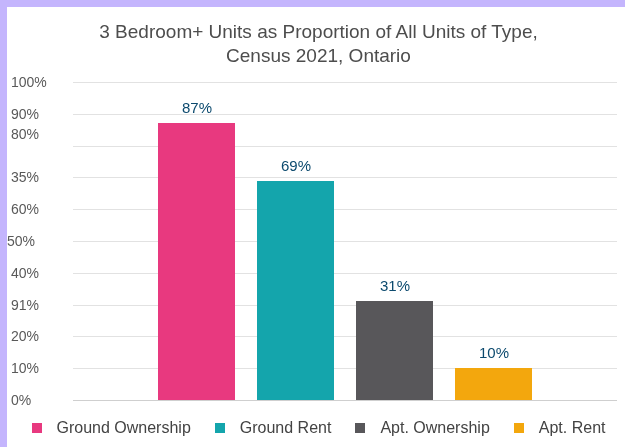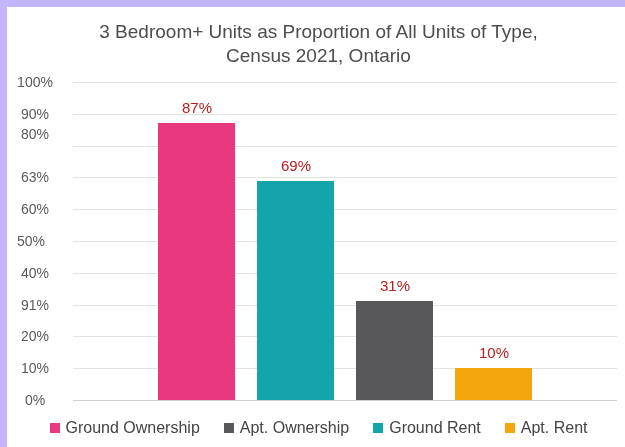--- a/index.html
+++ b/index.html
@@ -31,50 +31,50 @@
     position: absolute;
     height: 1px;
     background: #e2e2e2;
   }
   .gridline.axis-baseline {
     background: #cfcfcf;
   }
   .y-tick-label {
     position: absolute;
     width: 48px;
-    text-align: center;
+    text-align: left;
     font-size: 14px;
     color: #595959;
     line-height: 16px;
   }
   .bar {
     position: absolute;
   }
   .bar-value-label {
     position: absolute;
     width: 80px;
     text-align: center;
     font-size: 15px;
-    color: #b91c1c;
+    color: #0c4a6e;
     line-height: 18px;
   }
   .legend {
     position: absolute;
     left: 0;
     top: 412px;
     width: 100%;
     display: flex;
     justify-content: center;
     align-items: center;
     gap: 24px;
   }
   .legend-item {
     display: flex;
     align-items: center;
-    gap: 6px;
+    gap: 15px;
   }
   .legend-swatch {
     width: 10px;
     height: 10px;
     display: inline-block;
     flex: 0 0 auto;
   }
   .legend-label {
     font-size: 16px;
     color: #434343;
@@ -99,21 +99,21 @@
       <div class="y-tick-label" style="left: 4px; top: 321px;">20%</div>
       <div class="gridline" style="left: 66px; width: 544px; top: 298px;"></div>
       <div class="y-tick-label" style="left: 4px; top: 290px;">91%</div>
       <div class="gridline" style="left: 66px; width: 544px; top: 266px;"></div>
       <div class="y-tick-label" style="left: 4px; top: 258px;">40%</div>
       <div class="gridline" style="left: 66px; width: 544px; top: 234px;"></div>
       <div class="y-tick-label" style="left: 0; top: 226px;">50%</div>
       <div class="gridline" style="left: 66px; width: 544px; top: 202px;"></div>
       <div class="y-tick-label" style="left: 4px; top: 194px;">60%</div>
       <div class="gridline" style="left: 66px; width: 544px; top: 170px;"></div>
-      <div class="y-tick-label" style="left: 4px; top: 162px;">63%</div>
+      <div class="y-tick-label" style="left: 4px; top: 162px;">35%</div>
       <div class="gridline" style="left: 66px; width: 544px; top: 139px;"></div>
       <div class="y-tick-label" style="left: 4px; top: 119px;">80%</div>
       <div class="gridline" style="left: 66px; width: 544px; top: 107px;"></div>
       <div class="y-tick-label" style="left: 4px; top: 99px;">90%</div>
       <div class="gridline" style="left: 66px; width: 544px; top: 75px;"></div>
       <div class="y-tick-label" style="left: 4px; top: 67px;">100%</div>
       <div class="bar" style="left: 151px; top: 116px; width: 77px; height: 277px; background: rgb(232, 57, 127);"></div>
       <div class="bar-value-label" style="left: 150px; top: 92px;">87%</div>
       <div class="bar" style="left: 250px; top: 174px; width: 77px; height: 219px; background: rgb(20, 165, 172);"></div>
       <div class="bar-value-label" style="left: 249px; top: 150px;">69%</div>
@@ -121,25 +121,25 @@
       <div class="bar-value-label" style="left: 348px; top: 270px;">31%</div>
       <div class="bar" style="left: 448px; top: 361px; width: 77px; height: 32px; background: rgb(243, 167, 13);"></div>
       <div class="bar-value-label" style="left: 447px; top: 337px;">10%</div>
     </div>
   <div class="legend" id="legend">
       <div class="legend-item">
         <span class="legend-swatch" style="background: rgb(232, 57, 127);"></span>
         <span class="legend-label">Ground Ownership</span>
       </div>
       <div class="legend-item">
+        <span class="legend-swatch" style="background: rgb(20, 165, 172);"></span>
+        <span class="legend-label">Ground Rent</span>
+      </div>
+      <div class="legend-item">
         <span class="legend-swatch" style="background: rgb(88, 87, 90);"></span>
         <span class="legend-label">Apt. Ownership</span>
-      </div>
-      <div class="legend-item">
-        <span class="legend-swatch" style="background: rgb(20, 165, 172);"></span>
-        <span class="legend-label">Ground Rent</span>
       </div>
       <div class="legend-item">
         <span class="legend-swatch" style="background: rgb(243, 167, 13);"></span>
         <span class="legend-label">Apt. Rent</span>
       </div>
     </div>
 </div>
 
 </body></html>

